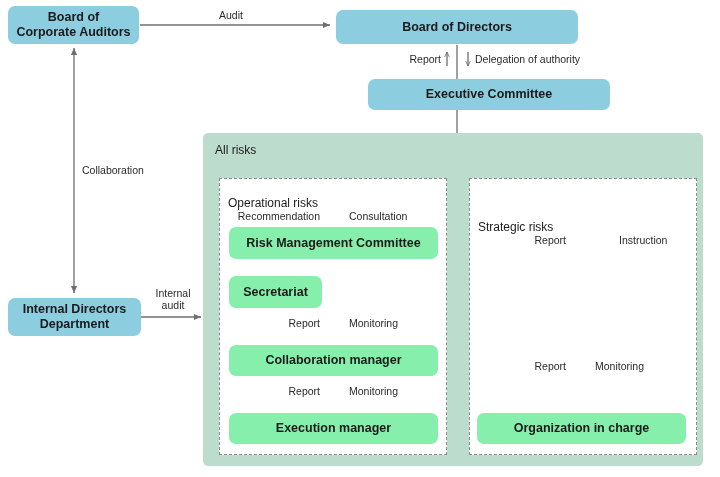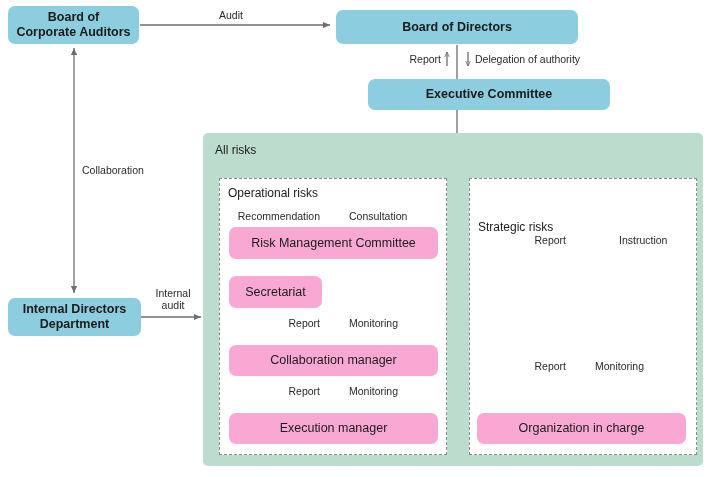--- a/index.html
+++ b/index.html
@@ -34,23 +34,23 @@
     line-height: 1.18;
     z-index: 3;
     white-space: pre-line;
   }
   .node-blue {
     background: #8ccde0;
     font-size: 12.5px;
     font-weight: 600;
   }
   .node-green {
-    background: #f9a8d4;
+    background: #86efac;
     font-size: 12.5px;
-    font-weight: 400;
+    font-weight: 700;
   }
   .container-green {
     position: absolute;
     box-sizing: border-box;
     background: #bcdccd;
     border-radius: 5px;
     z-index: 1;
   }
   .panel-dashed {
     position: absolute;
@@ -142,21 +142,21 @@
       <path d="M 573 373 L 573 359" marker-end="url(#arrow-thin)"></path>
       <path d="M 588 359 L 588 373" marker-end="url(#arrow-thin)"></path>
       <path d="M 523 413 L 523 404 L 639 404 L 639 413"></path>
     </g>
   </svg>
 
   <div class="container-green" style="left:203px; top:133px; width:500px; height:333px;"></div>
   <div class="panel-title" style="left:215px; top:143px;">All risks</div>
 
   <div class="panel-dashed" style="left:219px; top:178px; width:228px; height:277px;"></div>
-  <div class="panel-title" style="left:228px; top:186px;">Operational risks</div>
+  <div class="panel-title" style="left:228px; top:196px;">Operational risks</div>
 
   <div class="panel-dashed" style="left:469px; top:178px; width:228px; height:277px;"></div>
   <div class="panel-title" style="left:478px; top:186px;margin-top:34px;">Strategic risks</div>
 
   <div class="node node-blue" style="left:8px; top:6px; width:131px; height:38px;">Board of
 Corporate Auditors</div>
 
   <div class="node node-blue" style="left:336px; top:10px; width:242px; height:34px;">Board of Directors</div>
 
   <div class="node node-blue" style="left:336px; top:79px; width:242px; height:31px;margin-left:32px;">Executive Committee</div>

